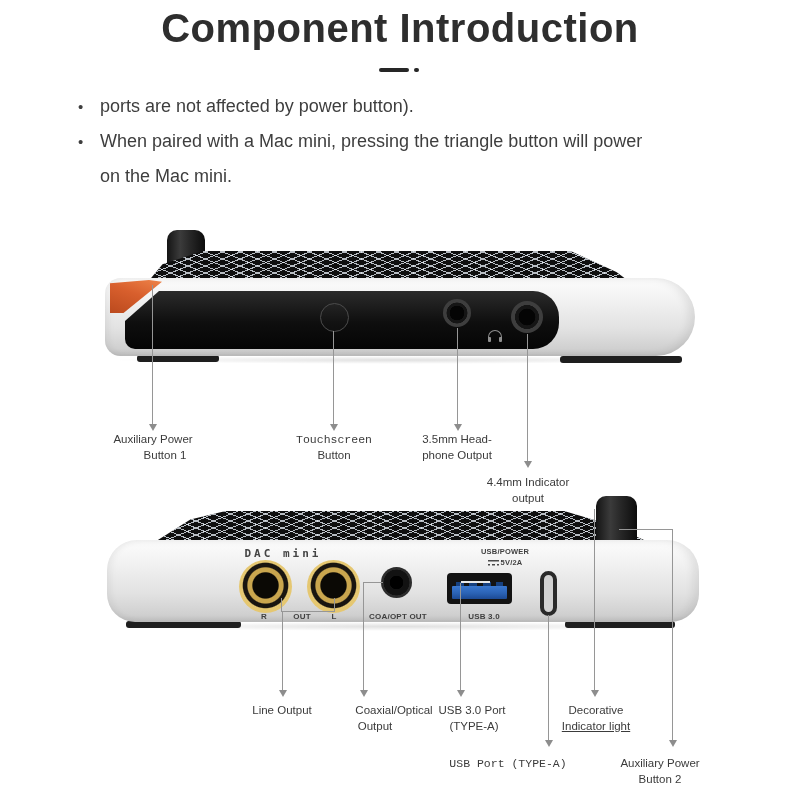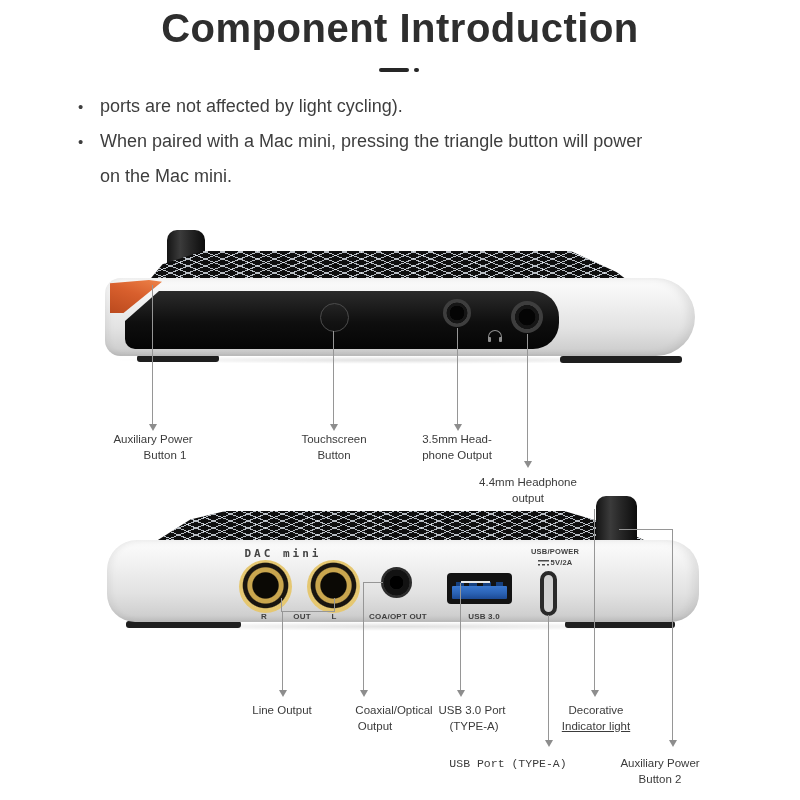--- a/index.html
+++ b/index.html
@@ -86,21 +86,21 @@
 
 <div id="canvas" style="--accent-orange: #d85f2d; --usb-blue: #2b63b5; --gold: #c9a74f; --callout-line: #969696; --text: #3c3c3c;">
 
   <div class="abs title">Component Introduction</div>
   <div class="abs divider-dash"></div>
   <div class="abs divider-dot"></div>
 
   <div class="abs bullets">
     <div class="bullet">
       <span class="mark">•</span>
-      <div>ports are not affected by light cycling).</div>
+      <div>ports are not affected by power button).</div>
     </div>
     <div class="bullet">
       <span class="mark">•</span>
       <div>When paired with a Mac mini, pressing the triangle button will power</div>
       <div>on the Mac mini.</div>
     </div>
   </div>
 
   <div class="abs shadow" style="left:110px;top:356px;width:580px;height:8px;"></div>
   <div class="abs knob" style="left:167px;top:230px;width:38px;height:52px;z-index:0;"></div>
@@ -119,34 +119,34 @@
   <div class="abs arr" style="left:149px;top:424px;"></div>
   <div class="abs vline" style="left:333px;top:331px;height:94px;"></div>
   <div class="abs arr" style="left:330px;top:424px;"></div>
   <div class="abs vline" style="left:457px;top:328px;height:97px;"></div>
   <div class="abs arr" style="left:454px;top:424px;"></div>
   <div class="abs vline" style="left:527px;top:334px;height:128px;"></div>
   <div class="abs arr" style="left:524px;top:461px;"></div>
 
   <div class="abs clabel" style="left:153px;top:433px;">Auxiliary Power</div>
   <div class="abs clabel" style="left:153px;top:449px;margin-left:12px;">Button 1</div>
-  <div class="abs clabel" style="left:334px;top:433px;">Touchscreen</div>
+  <div class="abs clabel" style="left:334px;top:433px;font-family:Liberation Mono, monospace;">Touchscreen</div>
   <div class="abs clabel" style="left:334px;top:449px;">Button</div>
   <div class="abs clabel" style="left:457px;top:433px;">3.5mm Head-</div>
   <div class="abs clabel" style="left:457px;top:449px;">phone Output</div>
-  <div class="abs clabel" style="left:528px;top:476px;">4.4mm Headphone</div>
+  <div class="abs clabel" style="left:528px;top:476px;">4.4mm Indicator</div>
   <div class="abs clabel" style="left:528px;top:492px;">output</div>
 
   <div class="abs shadow" style="left:115px;top:622px;width:575px;height:9px;"></div>
   <div class="abs mesh" style="left:150px;top:511px;width:505px;height:34px;clip-path:polygon(0 100%,8% 25%,15% 0,82% 0,91% 40%,100% 100%);"></div>
   <div class="abs knob" style="left:596px;top:496px;width:41px;height:52px;z-index:2;"></div>
   <div class="abs body-silver" style="left:107px;top:540px;width:592px;height:82px;border-radius:30px 32px 28px 28px;"></div>
 
   <div class="abs model" style="left:243px;top:547px;">DAC mini</div>
-  <div class="abs pwr" style="left:522px;top:546px;">
+  <div class="abs pwr" style="left:472px;top:546px;">
     <div>USB/POWER</div>
     <div><span class="dc-icon"></span><span>5V/2A</span></div>
   </div>
 
   <div class="abs rca" style="left:239px;top:560px;width:53px;height:53px;"></div>
   <div class="abs rca" style="left:307px;top:560px;width:53px;height:53px;"></div>
   <div class="abs coax" style="left:381px;top:567px;width:31px;height:31px;"></div>
   <div class="abs usba" style="left:447px;top:573px;width:65px;height:31px;">
     <div class="pins"></div>
     <div class="tongue"></div>

